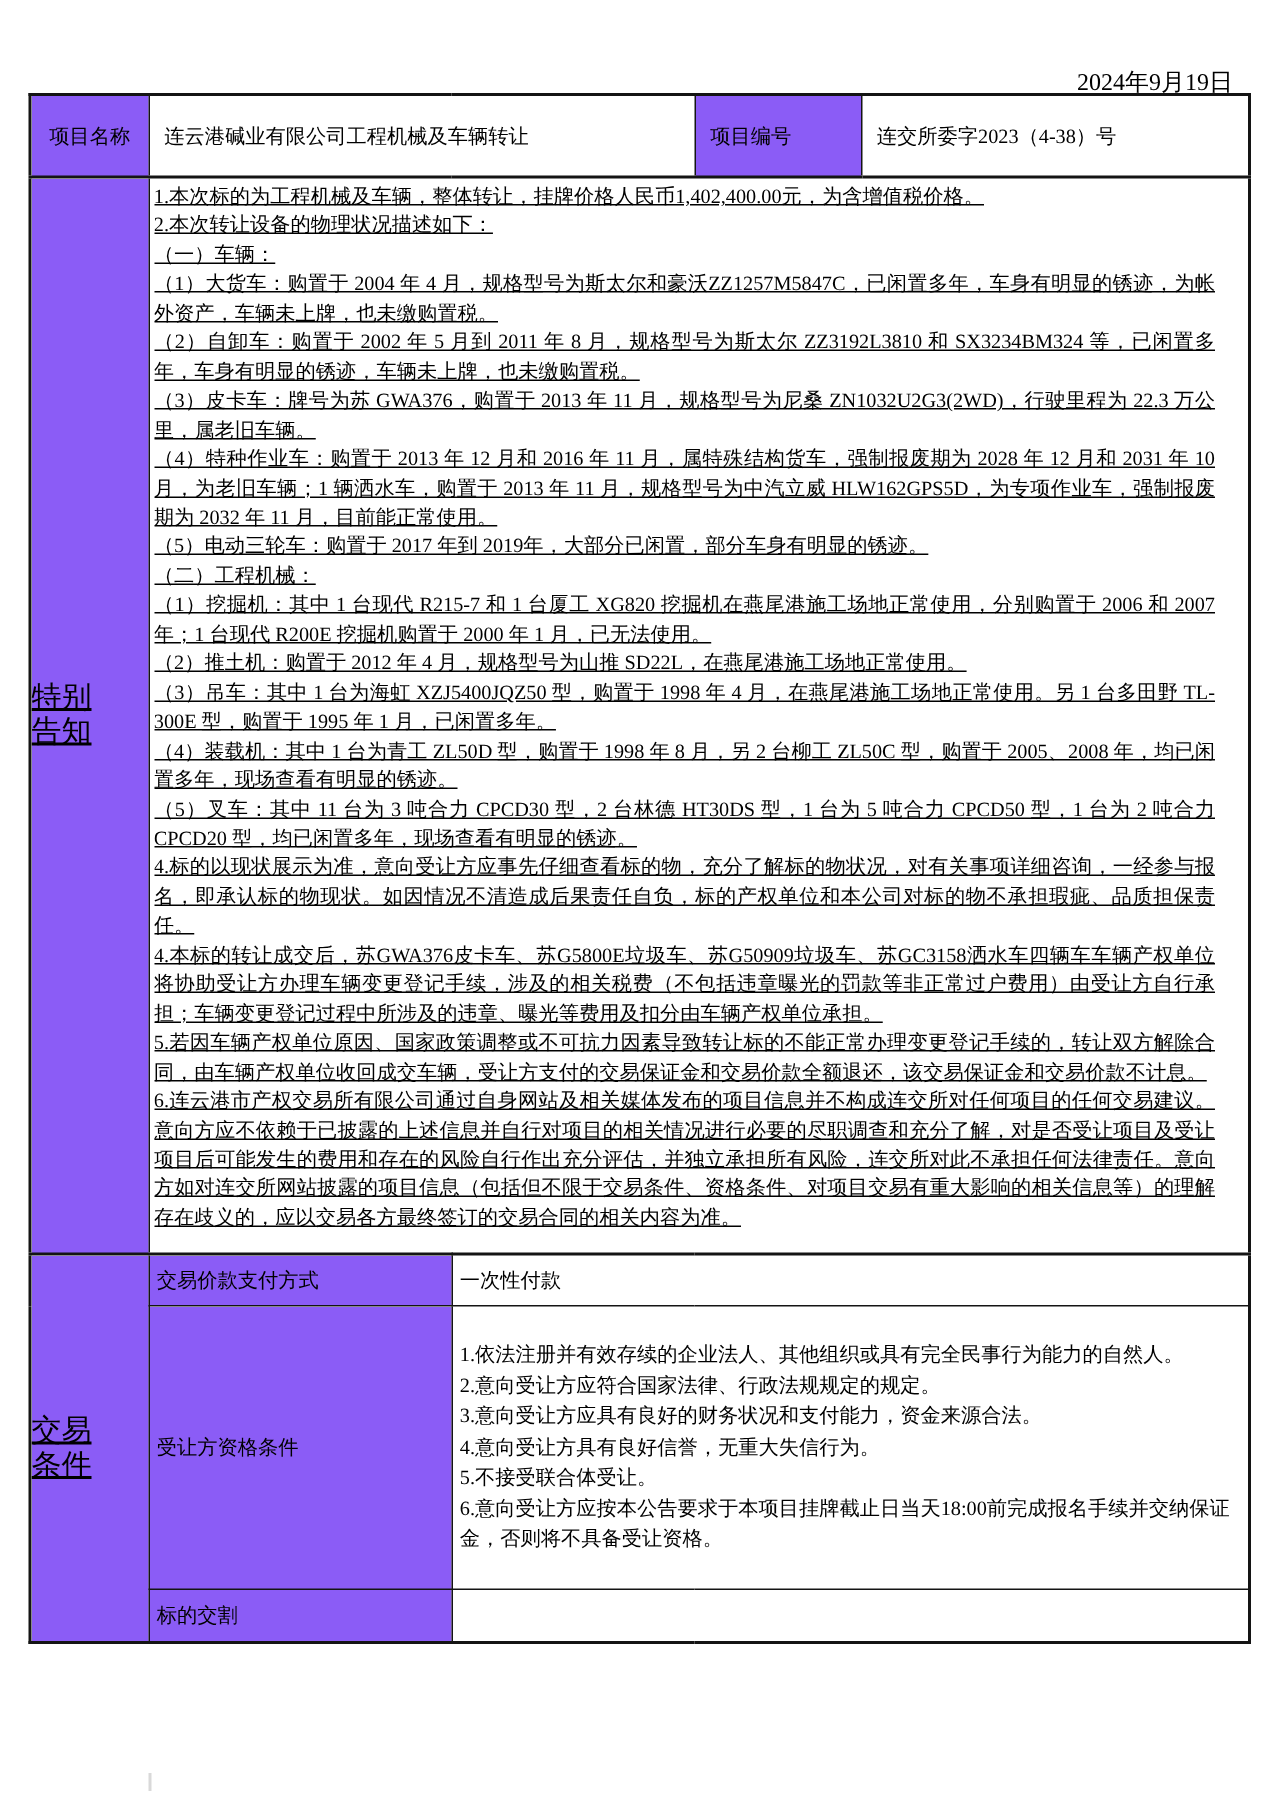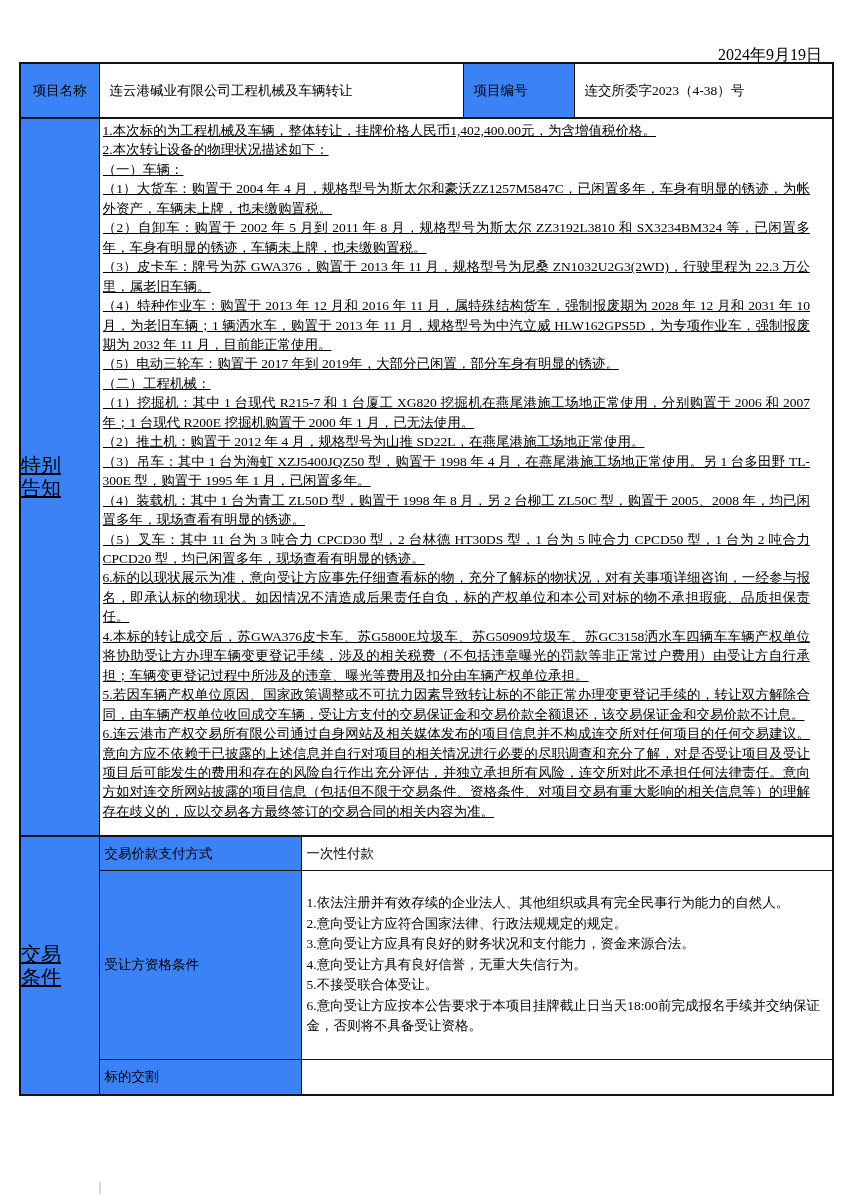--- a/index.html
+++ b/index.html
@@ -7,21 +7,21 @@
        font-family:"Liberation Serif","DejaVu Serif",serif;color:#000;}
   .page{position:absolute;inset:0;background:#fff;}
   .title{position:absolute;top:22px;left:0;width:780px;text-align:center;
          font-size:17px;font-weight:bold;letter-spacing:.5px;}
   .date{position:absolute;top:45px;right:27px;font-size:16px;}
   table.doc{position:absolute;left:19px;top:62px;width:813px;
             border-collapse:collapse;table-layout:fixed;
             border:2px solid #141414;}
   td{border:1px solid #141414;font-size:13.5px;vertical-align:middle;
      padding:0;overflow:hidden;}
-  .lab{background:#3b82f6;}
+  .lab{background:#8b5cf6;}
   .c-center{text-align:center;}
   .vlabel{white-space:pre-line;text-align:left;line-height:23px;font-size:20px;text-decoration:underline;}
   .pad-l{padding-left:10px;padding-right:16px;}
   .pad-s{padding-left:5px;padding-right:4px;}
   .thickb td{border-bottom-width:2px;}
   .notice-cell{vertical-align:top;padding:2px 22px 2px 3px;text-decoration:underline;}
   .notice-text{line-height:19.45px;text-align:justify;max-height:709px;overflow:hidden;}
   .notice-text .para{text-align:justify;}
   .qual-cell{padding:6px 6px 6px 5px;}
   .qual-text{line-height:20.5px;}
@@ -70,21 +70,21 @@
               <div class="para">（2）自卸车：购置于 2002 年 5 月到 2011 年 8 月，规格型号为斯太尔 ZZ3192L3810 和 SX3234BM324 等，已闲置多年，车身有明显的锈迹，车辆未上牌，也未缴购置税。</div>
               <div class="para">（3）皮卡车：牌号为苏 GWA376，购置于 2013 年 11 月，规格型号为尼桑 ZN1032U2G3(2WD)，行驶里程为 22.3 万公里，属老旧车辆。</div>
               <div class="para">（4）特种作业车：购置于 2013 年 12 月和 2016 年 11 月，属特殊结构货车，强制报废期为 2028 年 12 月和 2031 年 10 月，为老旧车辆；1 辆洒水车，购置于 2013 年 11 月，规格型号为中汽立威 HLW162GPS5D，为专项作业车，强制报废期为 2032 年 11 月，目前能正常使用。</div>
               <div class="para">（5）电动三轮车：购置于 2017 年到 2019年，大部分已闲置，部分车身有明显的锈迹。</div>
               <div class="para">（二）工程机械：</div>
               <div class="para">（1）挖掘机：其中 1 台现代 R215-7 和 1 台厦工 XG820 挖掘机在燕尾港施工场地正常使用，分别购置于 2006 和 2007 年；1 台现代 R200E 挖掘机购置于 2000 年 1 月，已无法使用。</div>
               <div class="para">（2）推土机：购置于 2012 年 4 月，规格型号为山推 SD22L，在燕尾港施工场地正常使用。</div>
               <div class="para">（3）吊车：其中 1 台为海虹 XZJ5400JQZ50 型，购置于 1998 年 4 月，在燕尾港施工场地正常使用。另 1 台多田野 TL-300E 型，购置于 1995 年 1 月，已闲置多年。</div>
               <div class="para">（4）装载机：其中 1 台为青工 ZL50D 型，购置于 1998 年 8 月，另 2 台柳工 ZL50C 型，购置于 2005、2008 年，均已闲置多年，现场查看有明显的锈迹。</div>
               <div class="para">（5）叉车：其中 11 台为 3 吨合力 CPCD30 型，2 台林德 HT30DS 型，1 台为 5 吨合力 CPCD50 型，1 台为 2 吨合力 CPCD20 型，均已闲置多年，现场查看有明显的锈迹。</div>
-              <div class="para">6.标的以现状展示为准，意向受让方应事先仔细查看标的物，充分了解标的物状况，对有关事项详细咨询，一经参与报名，即承认标的物现状。如因情况不清造成后果责任自负，标的产权单位和本公司对标的物不承担瑕疵、品质担保责任。</div>
+              <div class="para">4.标的以现状展示为准，意向受让方应事先仔细查看标的物，充分了解标的物状况，对有关事项详细咨询，一经参与报名，即承认标的物现状。如因情况不清造成后果责任自负，标的产权单位和本公司对标的物不承担瑕疵、品质担保责任。</div>
               <div class="para">4.本标的转让成交后，苏GWA376皮卡车、苏G5800E垃圾车、苏G50909垃圾车、苏GC3158洒水车四辆车车辆产权单位将协助受让方办理车辆变更登记手续，涉及的相关税费（不包括违章曝光的罚款等非正常过户费用）由受让方自行承担；车辆变更登记过程中所涉及的违章、曝光等费用及扣分由车辆产权单位承担。</div>
               <div class="para">5.若因车辆产权单位原因、国家政策调整或不可抗力因素导致转让标的不能正常办理变更登记手续的，转让双方解除合同，由车辆产权单位收回成交车辆，受让方支付的交易保证金和交易价款全额退还，该交易保证金和交易价款不计息。</div>
               <div class="para">6.连云港市产权交易所有限公司通过自身网站及相关媒体发布的项目信息并不构成连交所对任何项目的任何交易建议。意向方应不依赖于已披露的上述信息并自行对项目的相关情况进行必要的尽职调查和充分了解，对是否受让项目及受让项目后可能发生的费用和存在的风险自行作出充分评估，并独立承担所有风险，连交所对此不承担任何法律责任。意向方如对连交所网站披露的项目信息（包括但不限于交易条件、资格条件、对项目交易有重大影响的相关信息等）的理解存在歧义的，应以交易各方最终签订的交易合同的相关内容为准。</div>
             </div>
       </td>
     </tr>
 
     <tr class="pay-row">
       <td class="lab vlabel" rowspan="3">交易
 条件</td>

